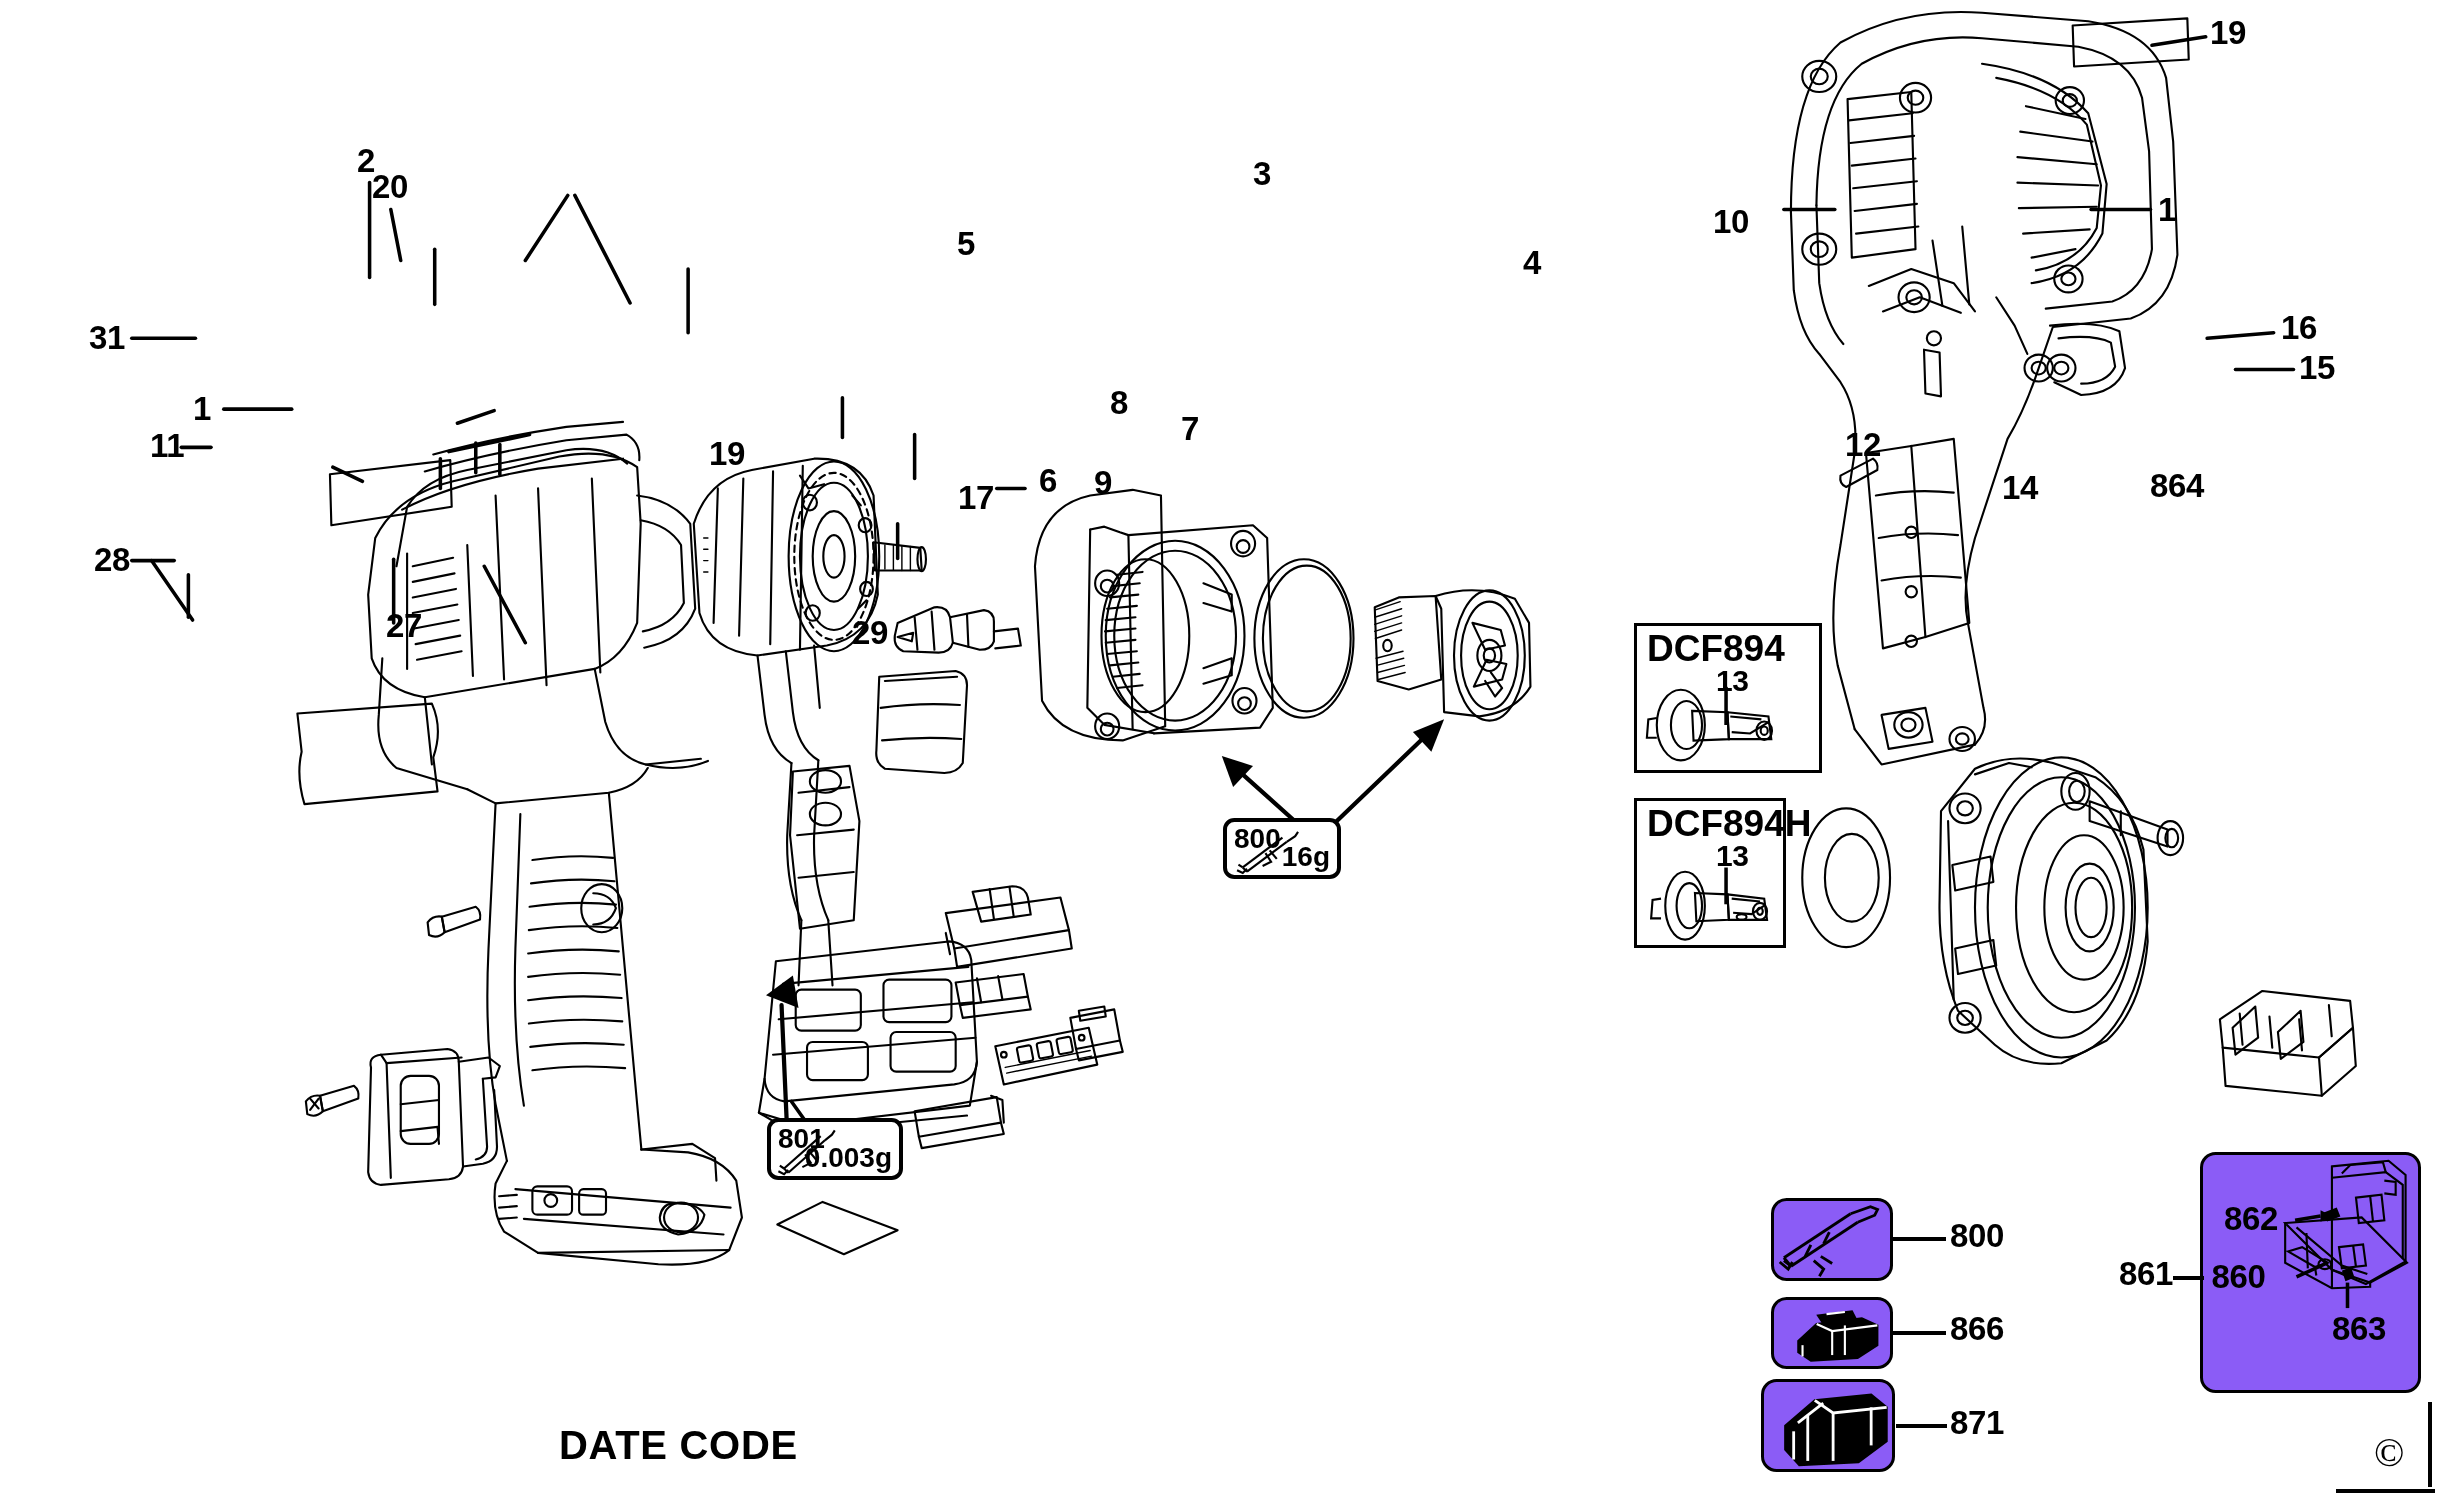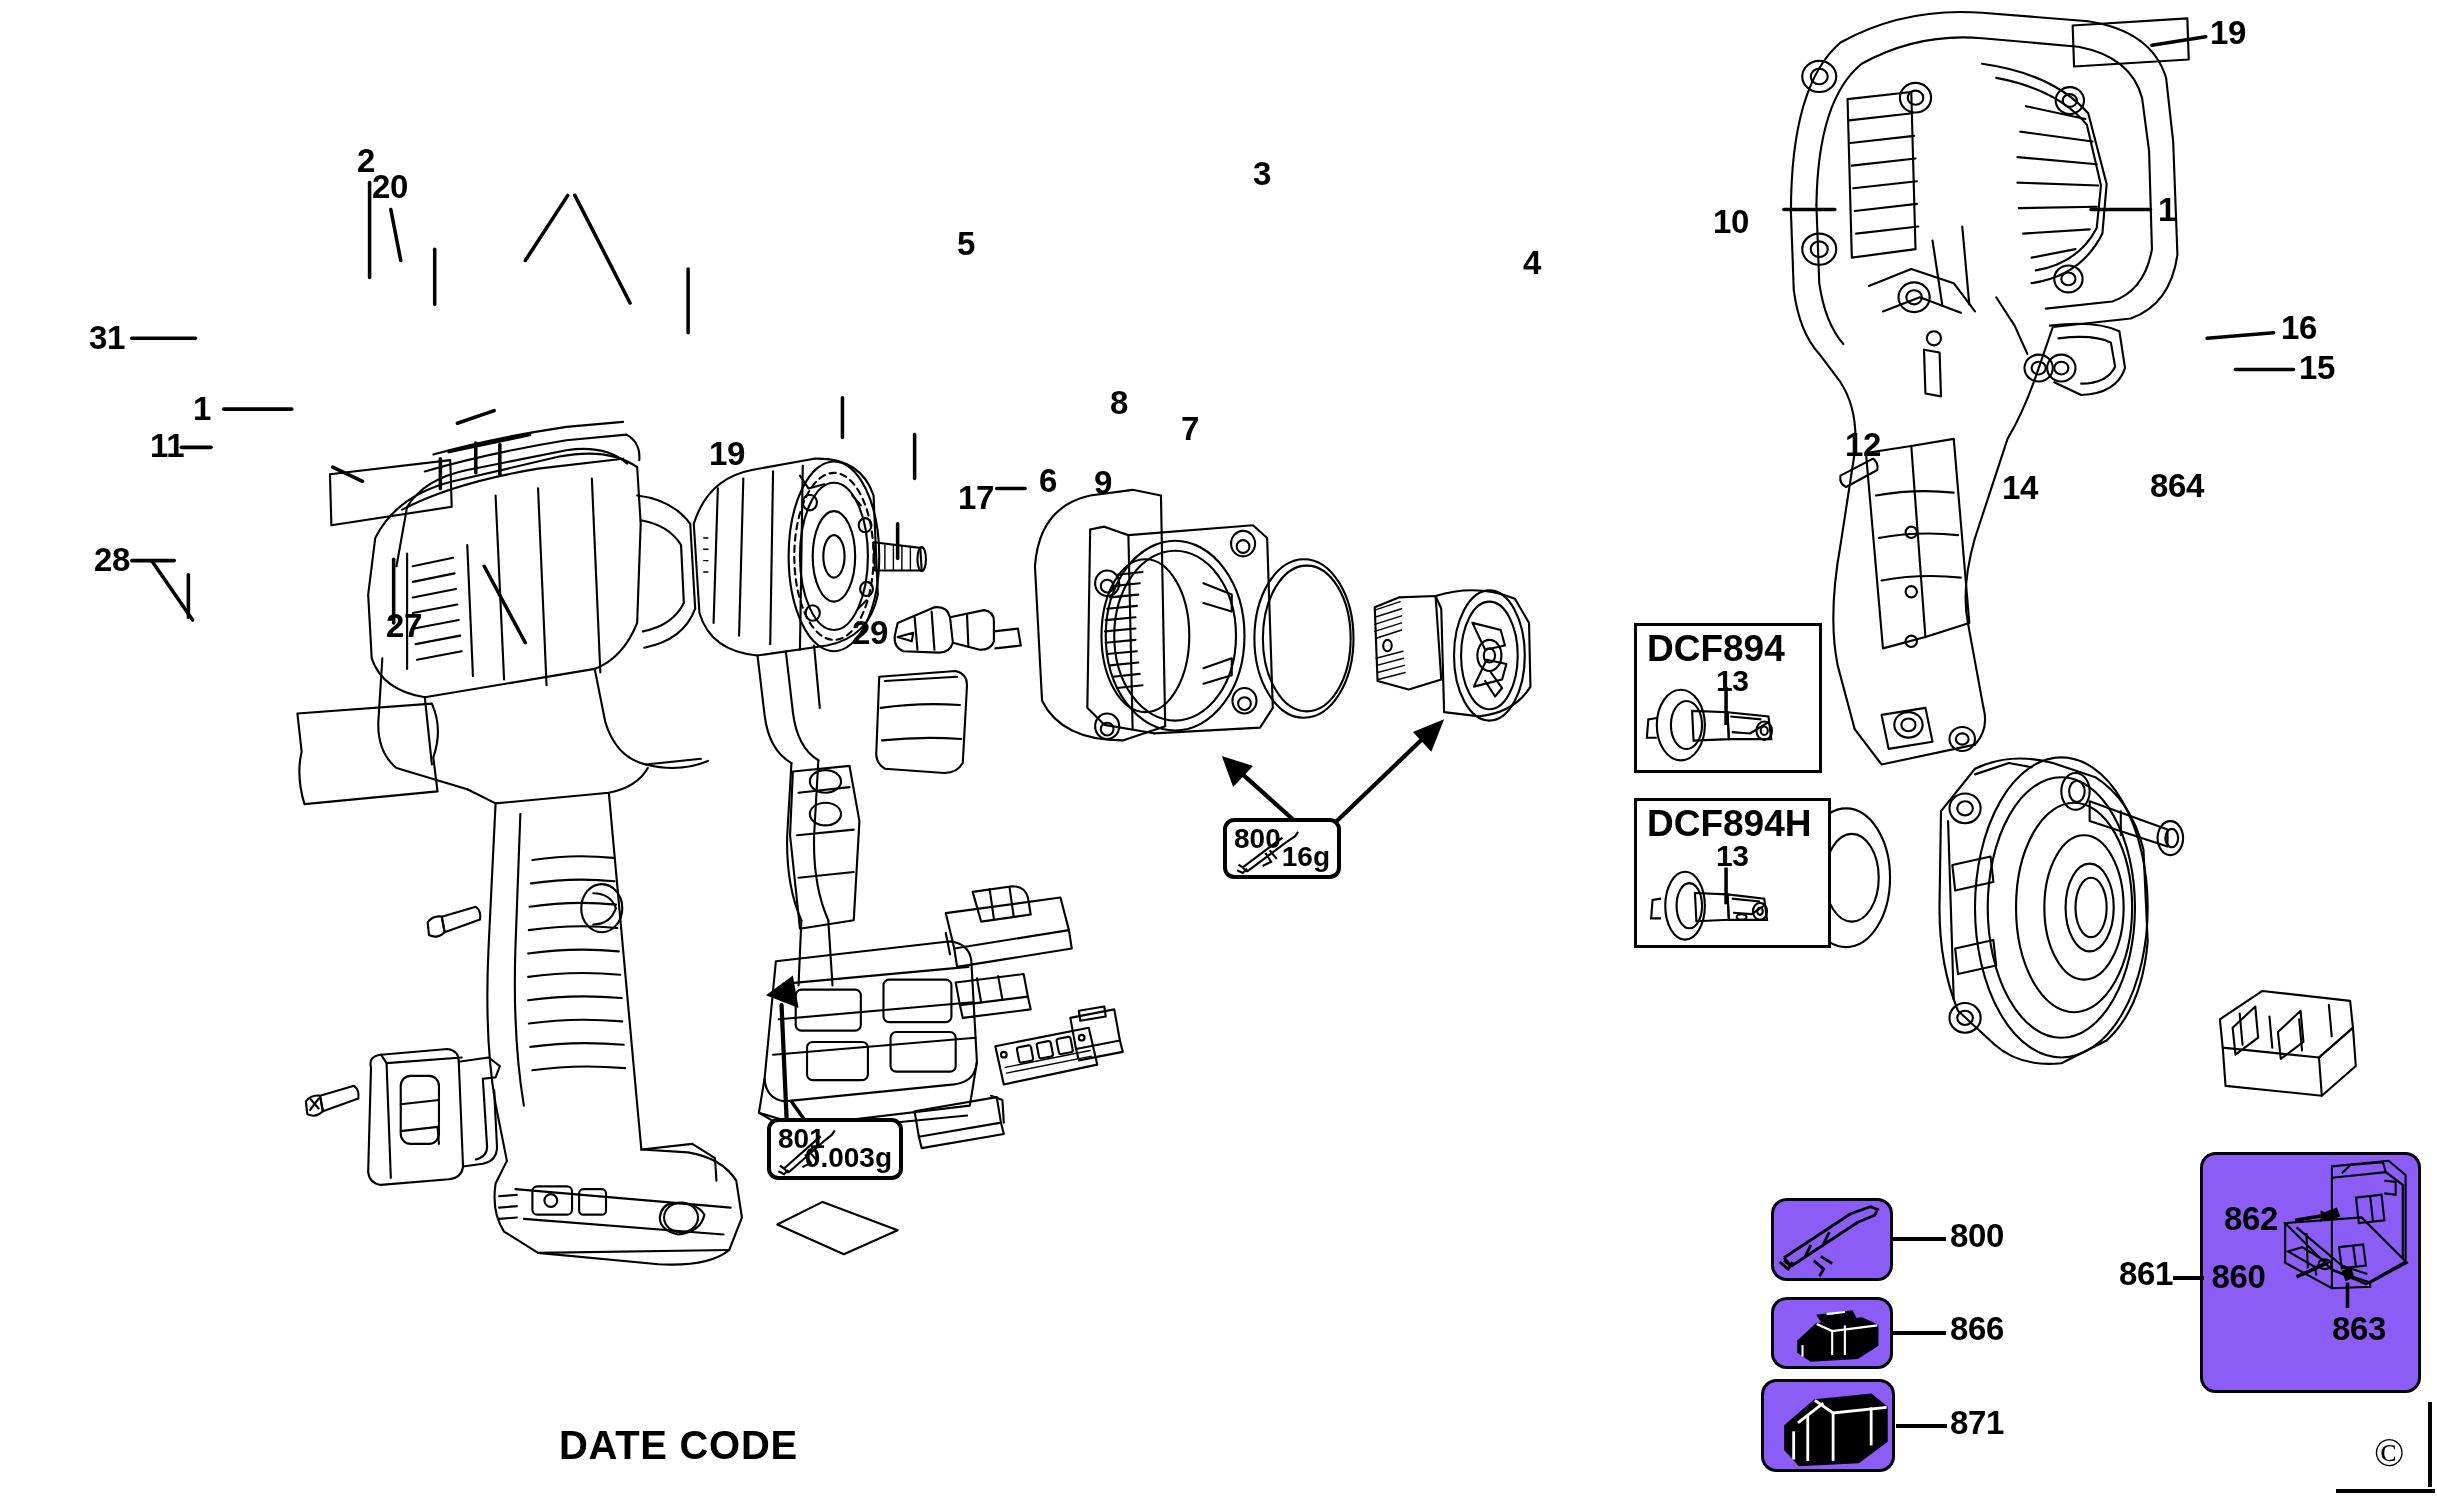--- a/index.html
+++ b/index.html
@@ -649,21 +649,21 @@
         <path d="M78 120 L128 122 L130 160 L80 162 Z"></path>
         <path d="M128 122 L186 128 L190 160 L130 160 Z"></path>
         <path d="M132 128 L176 132"></path>
         <path d="M134 150 L160 152 L186 136"></path>
         <ellipse cx="180" cy="148" rx="11" ry="13"></ellipse>
         <ellipse cx="180" cy="148" rx="5" ry="6"></ellipse>
       </g>
     </svg>
   </div>
 
-  <div class="inset" style="left:1634px;top:798px;width:197px;height:150px;">
+  <div class="inset" style="left:1634px;top:798px;width:152px;height:150px;">
     <div class="insettitle">DCF894H</div>
     <div class="num" style="left:79px;top:40px;font-size:30px;">13</div>
     <svg width="188" height="150" viewBox="0 0 266 212" style="position:absolute;left:0;top:0;">
       <g fill="none" stroke="#000" stroke-width="3">
         <path d="M126 94 L126 146" stroke-width="5"></path>
         <ellipse cx="68" cy="148" rx="28" ry="48"></ellipse>
         <ellipse cx="74" cy="148" rx="18" ry="32"></ellipse>
         <path d="M34 138 L22 140 L20 166 L34 166"></path>
         <path d="M82 130 L128 132 L130 168 L84 170 Z"></path>
         <path d="M128 132 L180 138 L184 168 L130 168 Z"></path>

